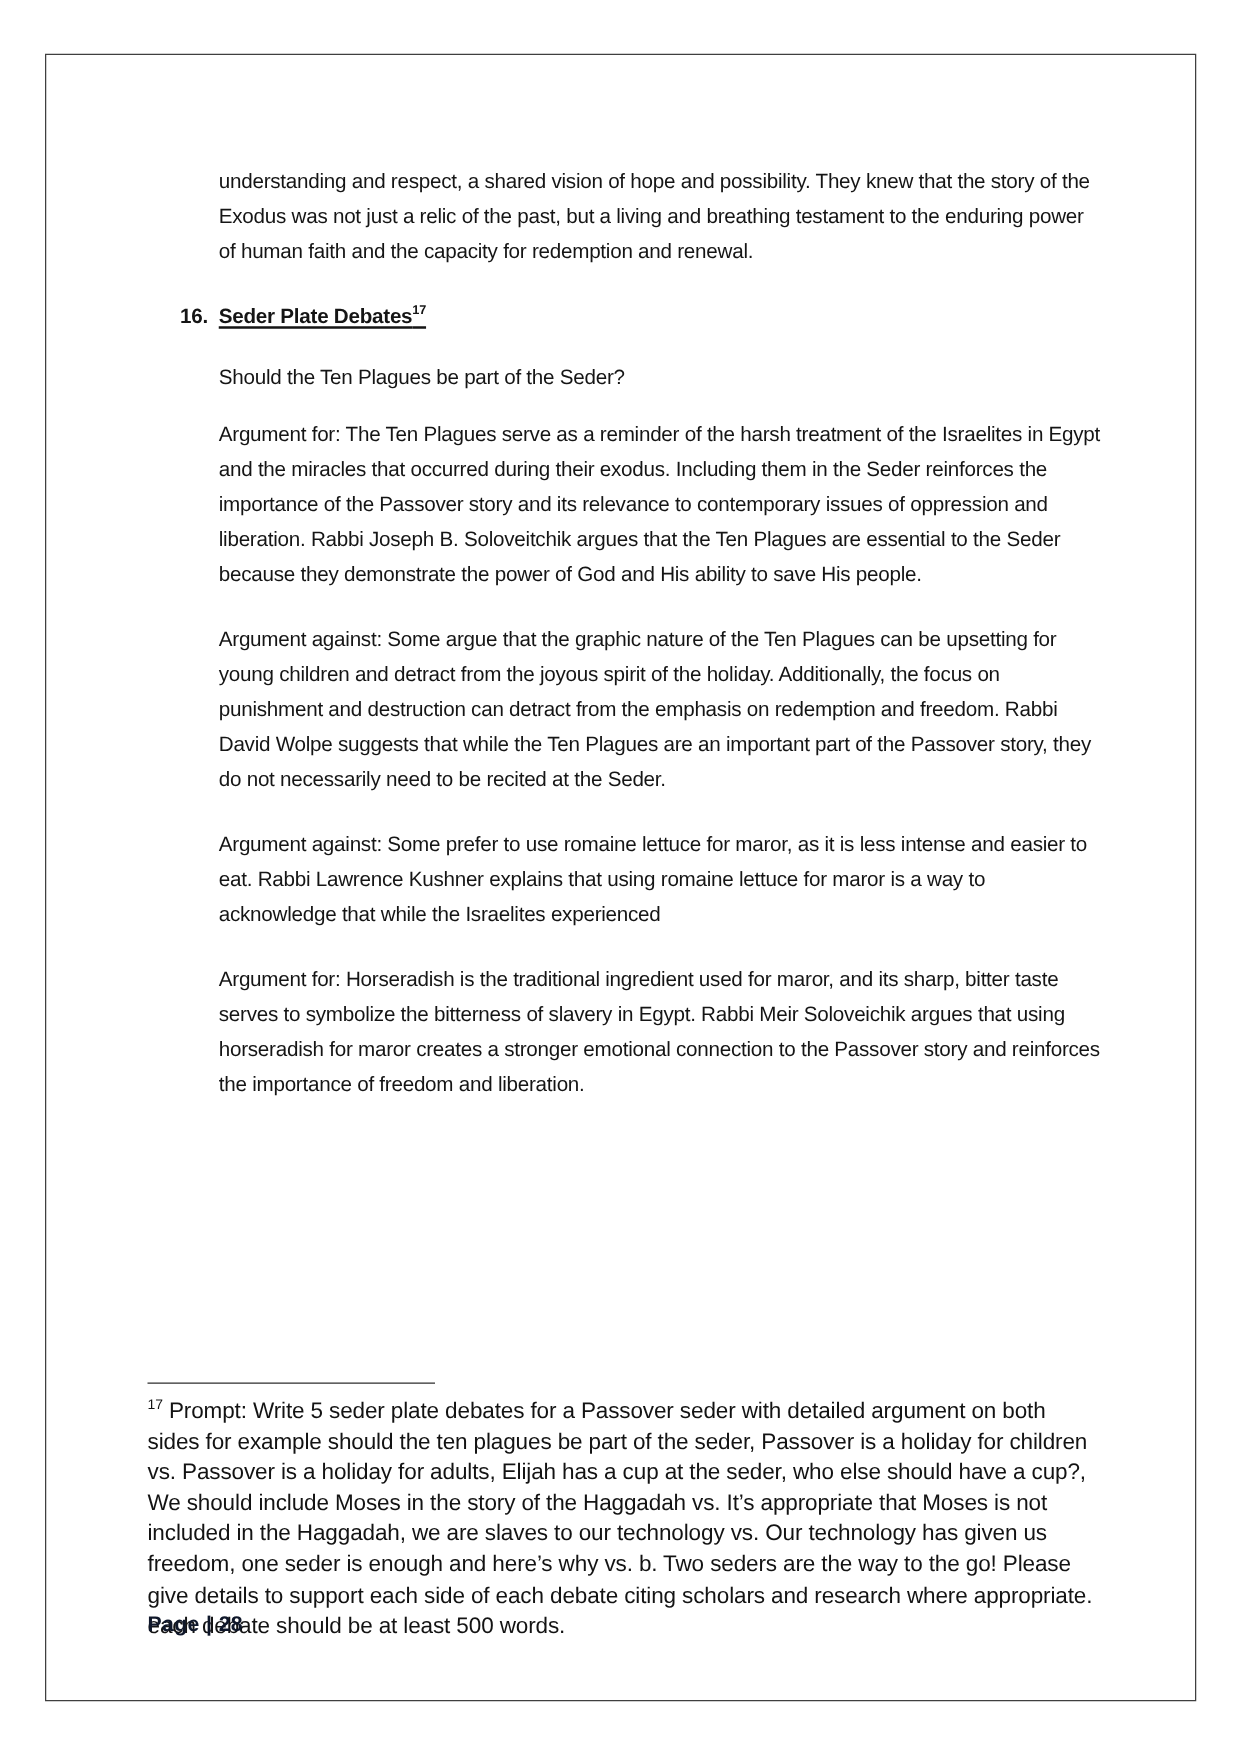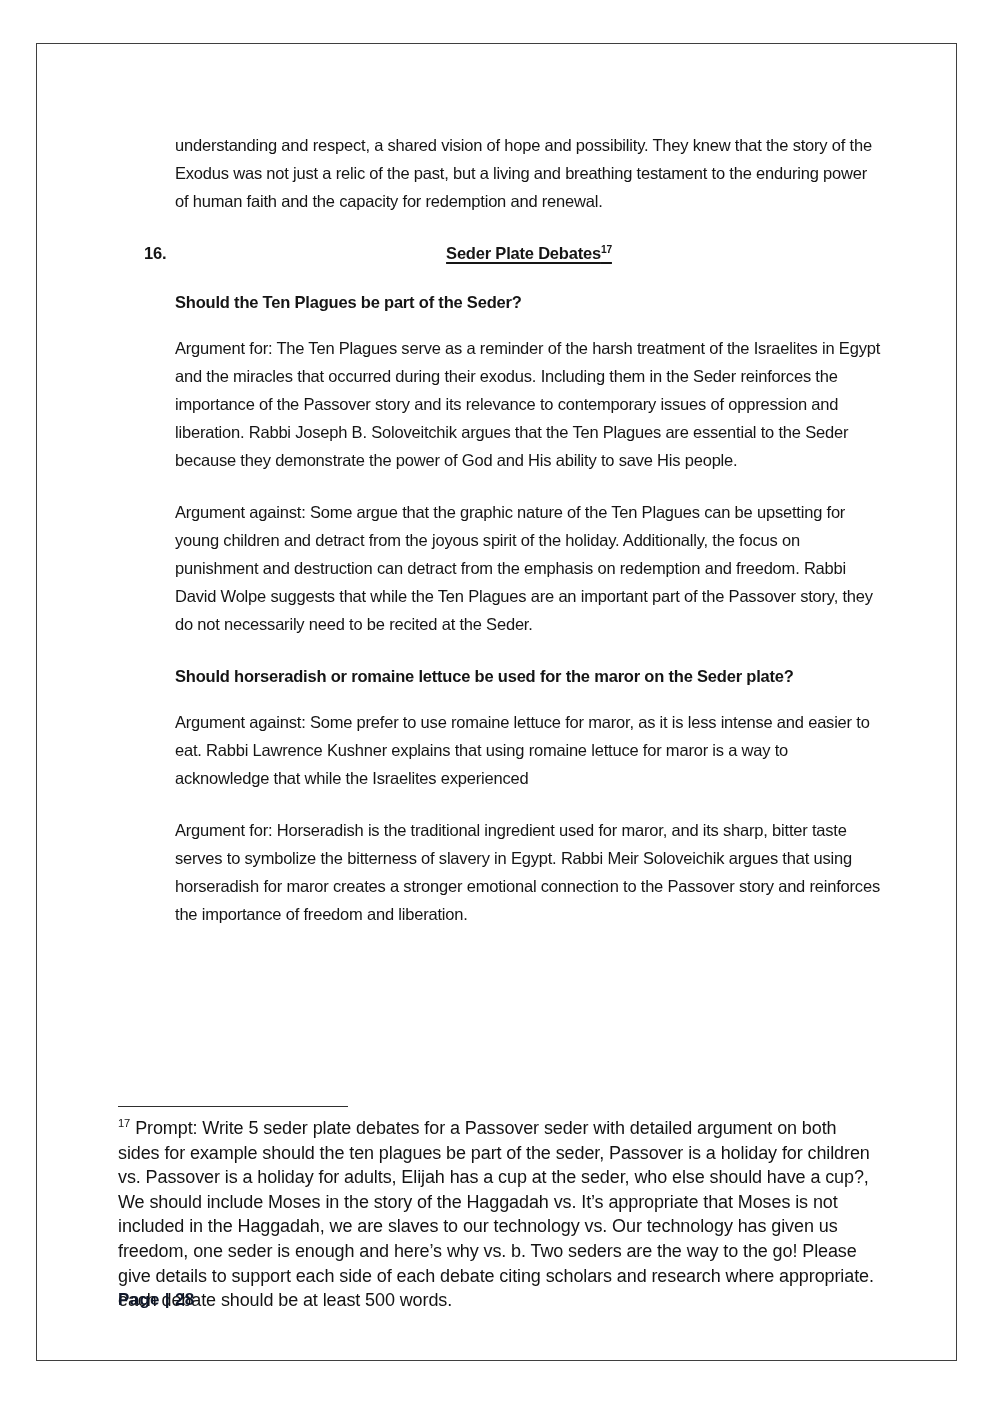--- a/index.html
+++ b/index.html
@@ -23,21 +23,21 @@
   .main {
     position: absolute;
     left: 175px;
     top: 131px;
     width: 708px;
     font-size: 16.5px;
     line-height: 28px;
     letter-spacing: -0.2px;
   }
   p.body { margin: 0 2px 24px 0; }
-  .heading-row { position: relative; margin: 18px 0 21px 0; text-align: center; }
+  .heading-row { position: relative; margin: 18px 0 21px 0; }
   .list-number {
     position: absolute;
     left: -31px;
     top: 0;
     font-weight: 700;
   }
   h2.heading {
     display: inline;
     font-size: 16.5px;
     font-weight: 700;
@@ -46,21 +46,21 @@
     text-decoration-thickness: 1.5px;
     text-underline-offset: 3px;
   }
   h2.heading sup, .footnote-text sup {
     font-size: 0.62em;
     vertical-align: super;
     line-height: 0;
   }
   h3.question {
     font-size: 16.5px;
-    font-weight: 700;
+    font-weight: 400;
     letter-spacing: -0.2px;
     margin: 0 0 18px 0;
   }
   .footnote-area {
     position: absolute;
     left: 118px;
     top: 1106px;
     width: 764px;
   }
   .footnote-rule {
@@ -97,21 +97,20 @@
     <span class="list-number">16.</span>
     <h2 class="heading"><span>Seder Plate Debates</span><sup>17</sup></h2>
   </div>
 
   <h3 class="question">Should the Ten Plagues be part of the Seder?</h3>
 
   <p class="body">Argument for: The Ten Plagues serve as a reminder of the harsh treatment of the Israelites in Egypt and the miracles that occurred during their exodus. Including them in the Seder reinforces the importance of the Passover story and its relevance to contemporary issues of oppression and liberation. Rabbi Joseph B. Soloveitchik argues that the Ten Plagues are essential to the Seder because they demonstrate the power of God and His ability to save His people.</p>
 
   <p class="body">Argument against: Some argue that the graphic nature of the Ten Plagues can be upsetting for young children and detract from the joyous spirit of the holiday. Additionally, the focus on punishment and destruction can detract from the emphasis on redemption and freedom. Rabbi David Wolpe suggests that while the Ten Plagues are an important part of the Passover story, they do not necessarily need to be recited at the Seder.</p>
 
-  <h3 class="question">Should horseradish or romaine lettuce be used for the maror on the Seder plate?</h3>
 
   <p class="body">Argument against: Some prefer to use romaine lettuce for maror, as it is less intense and easier to eat. Rabbi Lawrence Kushner explains that using romaine lettuce for maror is a way to acknowledge that while the Israelites experienced</p>
 
   <p class="body">Argument for: Horseradish is the traditional ingredient used for maror, and its sharp, bitter taste serves to symbolize the bitterness of slavery in Egypt. Rabbi Meir Soloveichik argues that using horseradish for maror creates a stronger emotional connection to the Passover story and reinforces the importance of freedom and liberation.</p>
 
 </div>
 
 <div class="footnote-area">
   <div class="footnote-rule"></div>
   <p class="footnote-text"><sup>17</sup> <span>Prompt: Write 5 seder plate debates for a Passover seder with detailed argument on both sides for example should the ten plagues be part of the seder, Passover is a holiday for children vs. Passover is a holiday for adults, Elijah has a cup at the seder, who else should have a cup?, We should include Moses in the story of the Haggadah vs. It’s appropriate that Moses is not included in the Haggadah, we are slaves to our technology vs. Our technology has given us freedom, one seder is enough and here’s why vs. b. Two seders are the way to the go! Please give details to support each side of each debate citing scholars and research where appropriate. each debate should be at least 500 words.</span></p>

